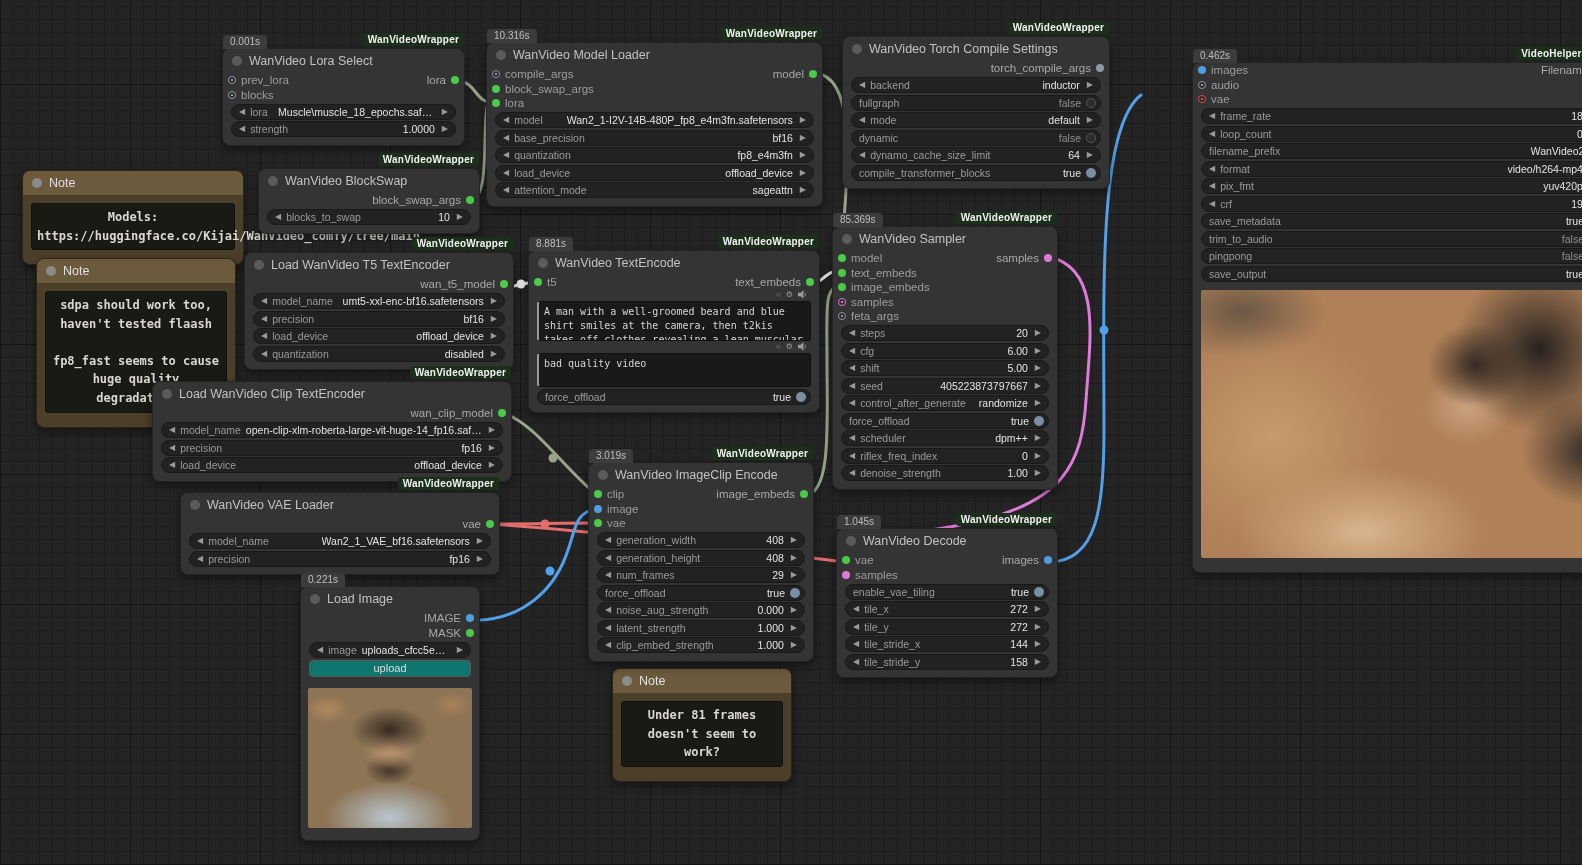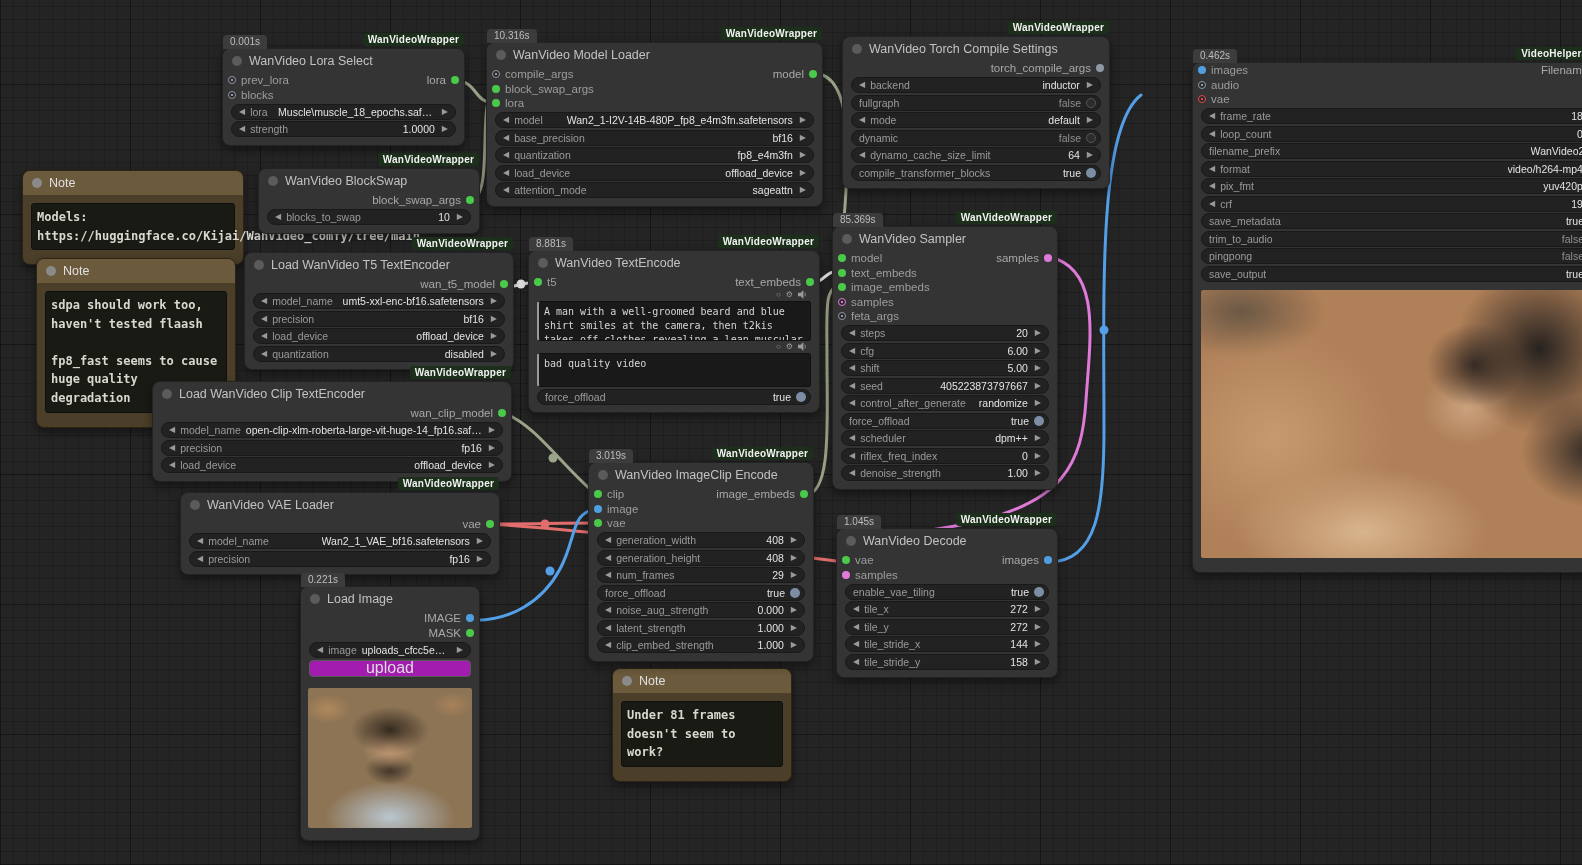--- a/index.html
+++ b/index.html
@@ -11,40 +11,40 @@
       repeating-linear-gradient(0deg, rgba(0,0,0,.30) 0 1px, transparent 1px 130px),
       repeating-linear-gradient(90deg, rgba(0,0,0,.30) 0 1px, transparent 1px 130px),
       repeating-linear-gradient(0deg, rgba(0,0,0,.16) 0 1px, transparent 1px 13px),
       repeating-linear-gradient(90deg, rgba(0,0,0,.16) 0 1px, transparent 1px 13px);
   }
   svg.wires{position:absolute;left:0;top:0;width:1582px;height:865px;}
   .node{
     position:absolute;background:#343434;border:1px solid #232323;border-radius:8px;
     box-shadow:0 4px 10px rgba(0,0,0,.45);color:#c5c5c5;box-sizing:border-box;padding-bottom:6px;
   }
-  .node.note{background:#4c3f29;border-color:#2c2415;}
+  .node.note{background:#4c3f29;border-color:#2c2415;text-align:center;}
   .node-title{height:24px;display:flex;align-items:center;gap:7px;padding:0 9px;font-size:12.5px;color:#c2c2c2;white-space:nowrap;}
   .note .node-title{background:#6b5a3c;border-radius:7px 7px 0 0;color:#e0e0e0;}
   .collapse-dot{width:10px;height:10px;border-radius:50%;background:#5b5b5b;flex:0 0 auto;}
   .note .collapse-dot{background:#8a8a8a;}
   .badge{position:absolute;bottom:100%;left:0;background:#3c3c3c;color:#bdbdbd;font-size:10px;padding:1px 7px 2px;border-radius:4px 4px 0 0;}
   .tag{position:absolute;bottom:100%;right:0;margin-bottom:3px;background:#1b2f1b;color:#f2f2f2;font-weight:bold;font-size:10px;padding:1px 5px;border-radius:3px;letter-spacing:.2px;}
   .slot-row{display:flex;align-items:center;height:14.5px;font-size:11.5px;color:#9d9d9d;padding:0 5px;}
   .slot-in{display:flex;align-items:center;gap:5px;}
   .slot-out{display:flex;align-items:center;gap:5px;margin-left:auto;color:#a8a8a8;}
   .dotf{width:8px;height:8px;border-radius:50%;flex:0 0 auto;}
   .dotr{width:8px;height:8px;border-radius:50%;flex:0 0 auto;box-sizing:border-box;}
   .widget{height:14px;margin:1.5px 8px;background:#222;border:1px solid #191919;border-radius:9px;display:flex;align-items:center;font-size:10.5px;color:#9a9a9a;padding:0 7px;gap:5px;white-space:nowrap;}
   .w-arrow{color:#9a9a9a;font-size:8px;line-height:1;}
   .w-value{margin-left:auto;color:#e3e3e3;overflow:hidden;text-overflow:ellipsis;max-width:75%;}
   .w-value.dim{color:#8f8f8f;}
   .knob{width:10px;height:10px;border-radius:50%;margin-right:-3px;flex:0 0 auto;}
   .knob.on{background:#7c8ea3;}
   .knob.off{background:#2c2c2c;border:1px solid #555;box-sizing:border-box;}
-  .btn-widget{height:15px;margin:2px 8px;background:#a21caf;border:1px solid #5a5a5a;border-radius:4px;display:flex;align-items:center;justify-content:center;font-size:16px;color:#ddd;}
+  .btn-widget{height:15px;margin:2px 8px;background:#0f766e;border:1px solid #5a5a5a;border-radius:4px;display:flex;align-items:center;justify-content:center;font-size:11px;color:#ddd;}
   .textarea{margin:1px 8px 2px;background:#191919;border:1px solid #111;border-left:2px solid #9a9a9a;border-radius:3px;color:#d6d6d6;font-family:"DejaVu Sans Mono",monospace;font-size:10px;line-height:1.4;padding:3px 5px;white-space:pre-wrap;overflow:hidden;box-sizing:border-box;}
   .ta-icons{display:flex;gap:5px;justify-content:flex-end;align-items:center;height:9px;margin:1px 12px 0;color:#9a9a9a;font-size:8px;line-height:1;}
   .note-text{margin:8px;background:#1a1a15;border:1px solid #101010;border-radius:3px;color:#d8d8d0;font-family:"DejaVu Sans Mono",monospace;font-size:12px;font-weight:bold;line-height:1.55;padding:4px 5px;white-space:pre-wrap;}
   .title-icons{display:flex;align-items:center;gap:3px;margin-left:2px;}
   .cam{width:13px;height:9px;position:relative;background:#9b8fd4;border-radius:2px;}
   .cam::after{content:"";position:absolute;right:-4px;top:1.5px;border-left:4px solid #9b8fd4;border-top:3px solid transparent;border-bottom:3px solid transparent;}
   .circ-ic{width:9px;height:9px;border-radius:50%;border:1px solid #9a9a9a;box-sizing:border-box;background:radial-gradient(circle,#9a9a9a 0 1.5px,transparent 2px);}
   .help{margin-left:auto;color:#8f8f8f;font-weight:bold;font-size:13px;}
   .preview{border-radius:2px;}
   #vc-preview{margin:8px;height:268px;background-color:#b08058;background-image:

